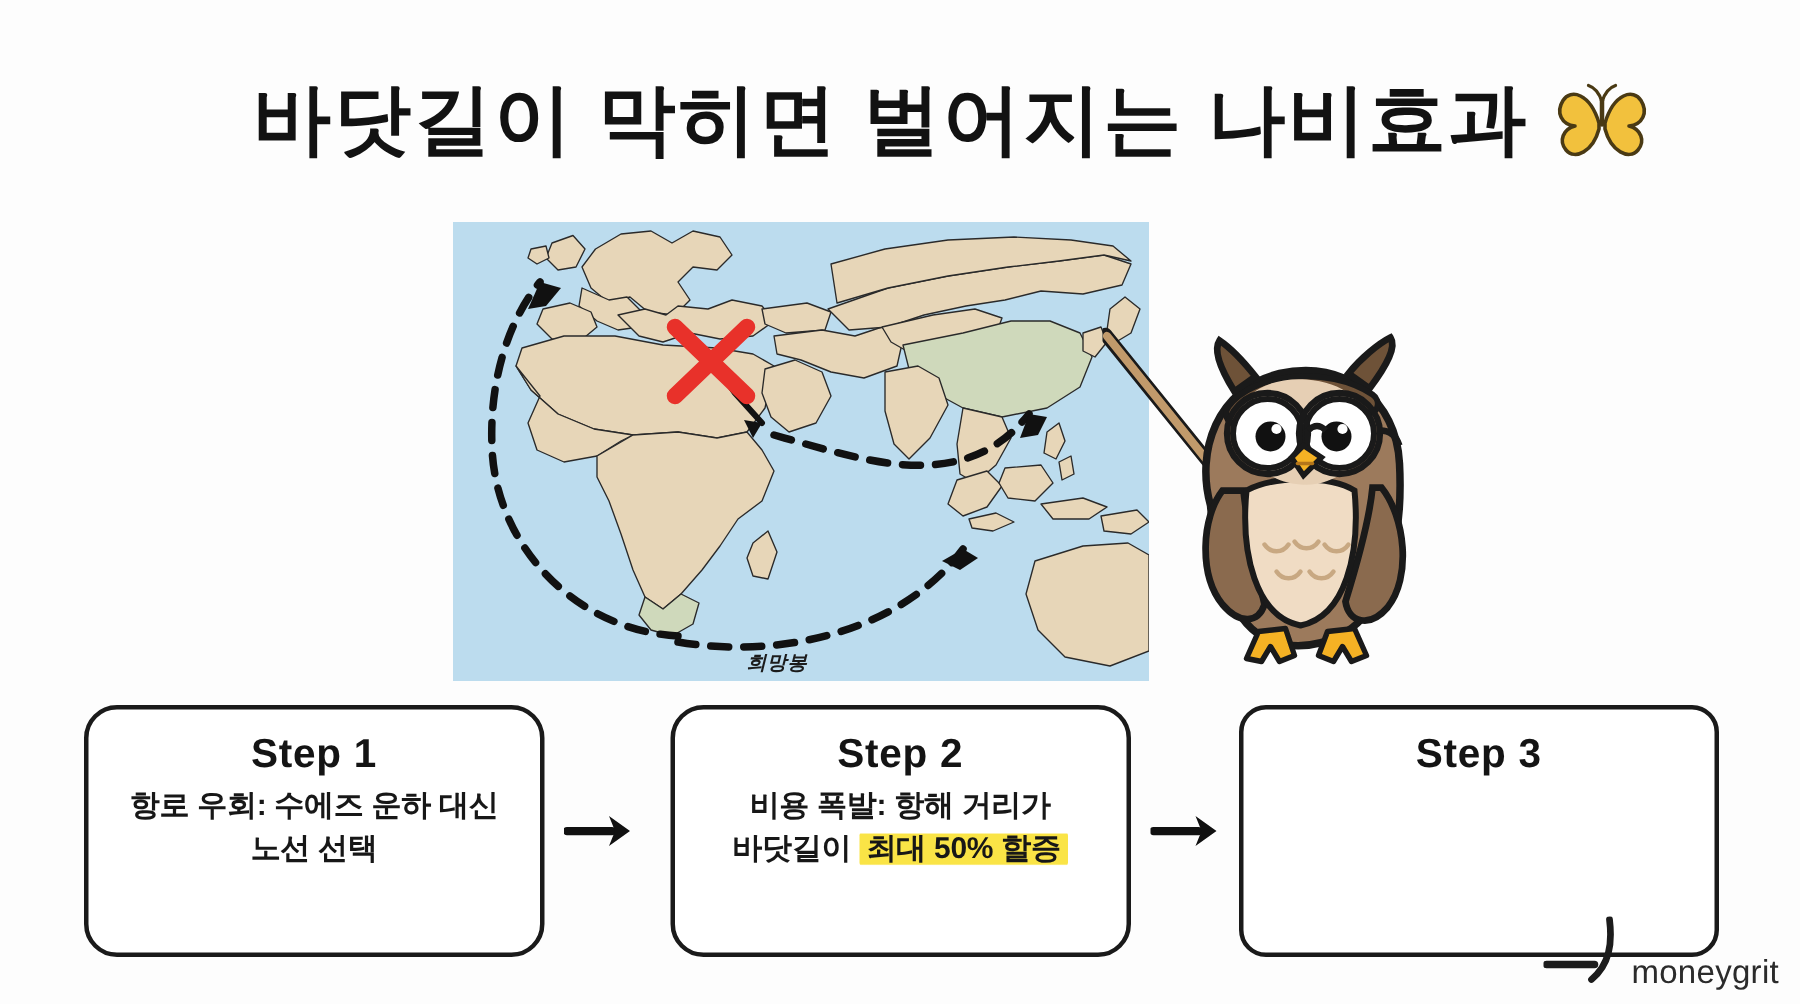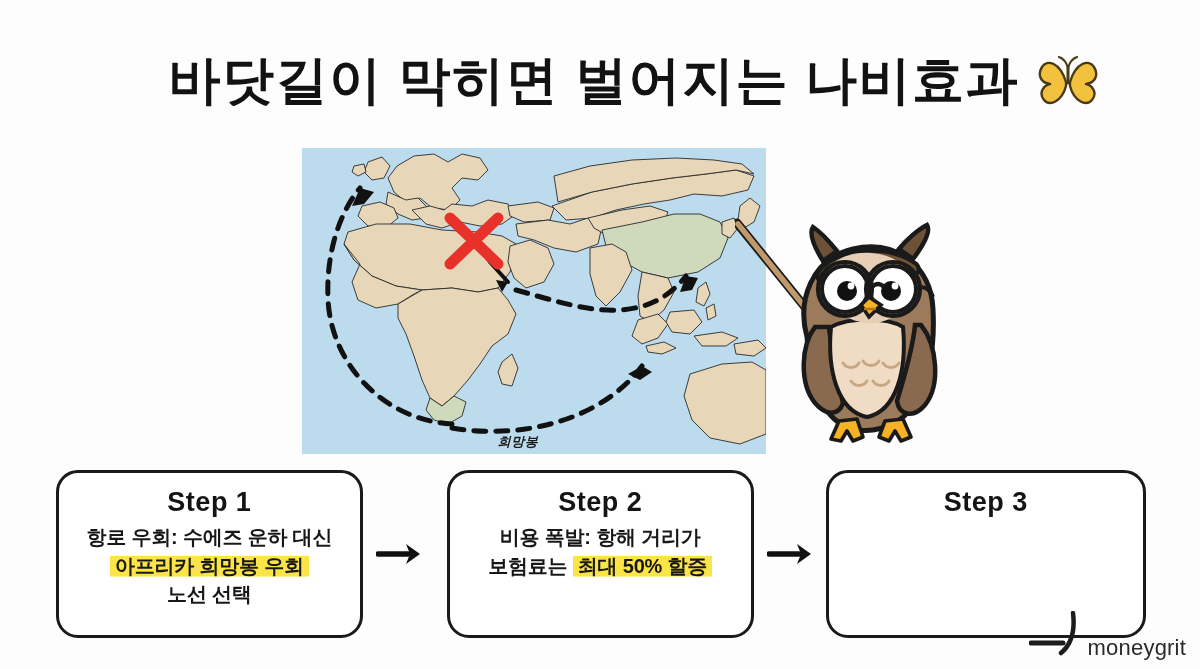--- a/index.html
+++ b/index.html
@@ -100,21 +100,21 @@
     border-radius: 22px;
     background: #ffffff;
     display: flex;
     flex-direction: column;
     align-items: center;
     justify-content: flex-start;
     padding: 14px 26px 10px;
   }
   #step-box-1 { width: 312px; }
   #step-box-2 { width: 312px; margin-left: 12px; }
-  #step-box-3 { width: 326px; }
+  #step-box-3 { width: 326px; border-radius: 18px; }
 
   .step-heading {
     font-size: 27px;
     font-weight: 700;
     color: #141414;
     letter-spacing: .5px;
     margin-bottom: 6px;
     line-height: 1.15;
   }
   .step-lines {
@@ -342,43 +342,40 @@
 
   <div id="steps-row">
 
     <div class="step-box" id="step-box-1">
       <div class="step-heading">Step 1</div>
       <div class="step-lines">
         <div class="step-line">
           <span>항로 우회: 수에즈 운하 대신</span>
         </div>
         <div class="step-line">
-          <span class="hl">아프리카 희망봉 우회</span>
-        </div>
-        <div class="step-line">
           <span>노선 선택</span>
         </div>
       </div>
     </div>
 
     <div class="step-arrow">
       <svg width="46" height="26" viewBox="0 0 46 26">
         <line x1="2" y1="13" x2="32" y2="13" stroke="#111111" stroke-width="5.5" stroke-linecap="round"></line>
         <path d="M30 3 L44 13 L30 23 L34 13 Z" fill="#111111"></path>
       </svg>
     </div>
 
     <div class="step-box" id="step-box-2">
       <div class="step-heading">Step 2</div>
       <div class="step-lines">
         <div class="step-line">
           <span>비용 폭발: 항해 거리가</span>
         </div>
         <div class="step-line">
-          <span>보험료는 </span><span class="hl">최대 50% 할증</span>
+          <span>바닷길이 </span><span class="hl">최대 50% 할증</span>
         </div>
       </div>
     </div>
 
     <div class="step-arrow">
       <svg width="46" height="26" viewBox="0 0 46 26">
         <line x1="2" y1="13" x2="32" y2="13" stroke="#111111" stroke-width="5.5" stroke-linecap="round"></line>
         <path d="M30 3 L44 13 L30 23 L34 13 Z" fill="#111111"></path>
       </svg>
     </div>

